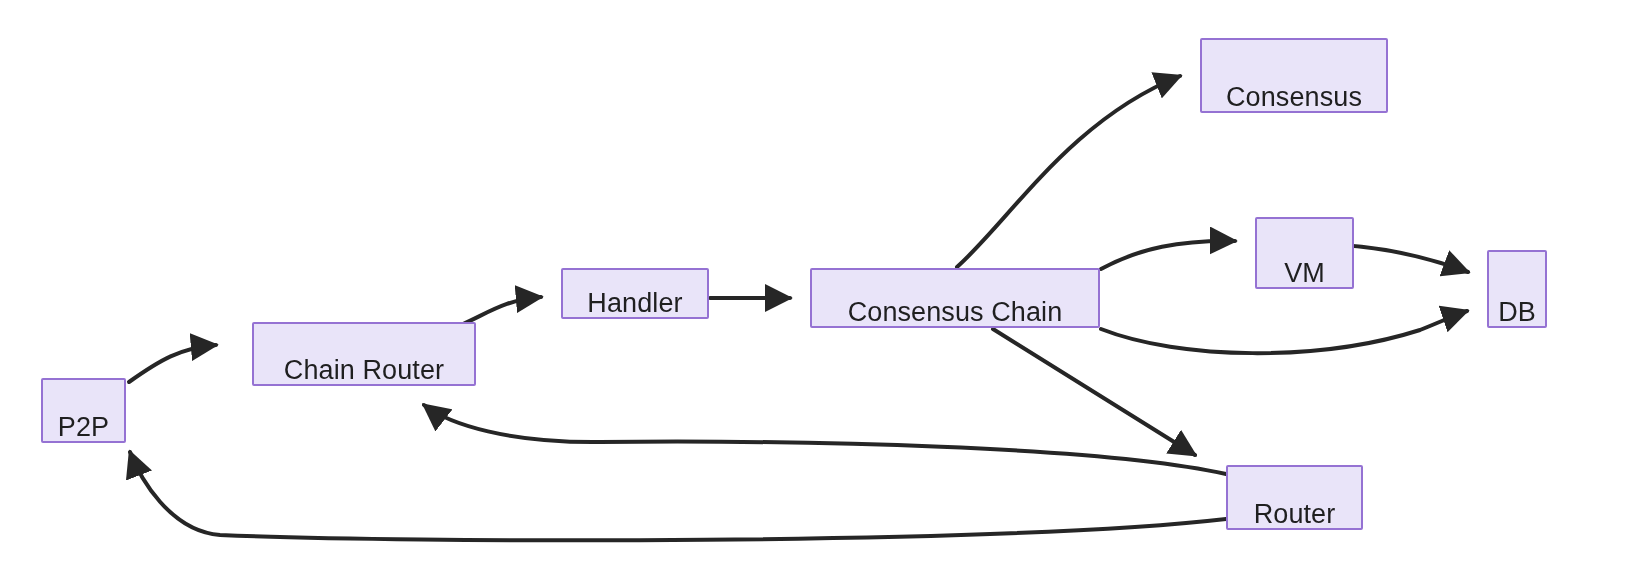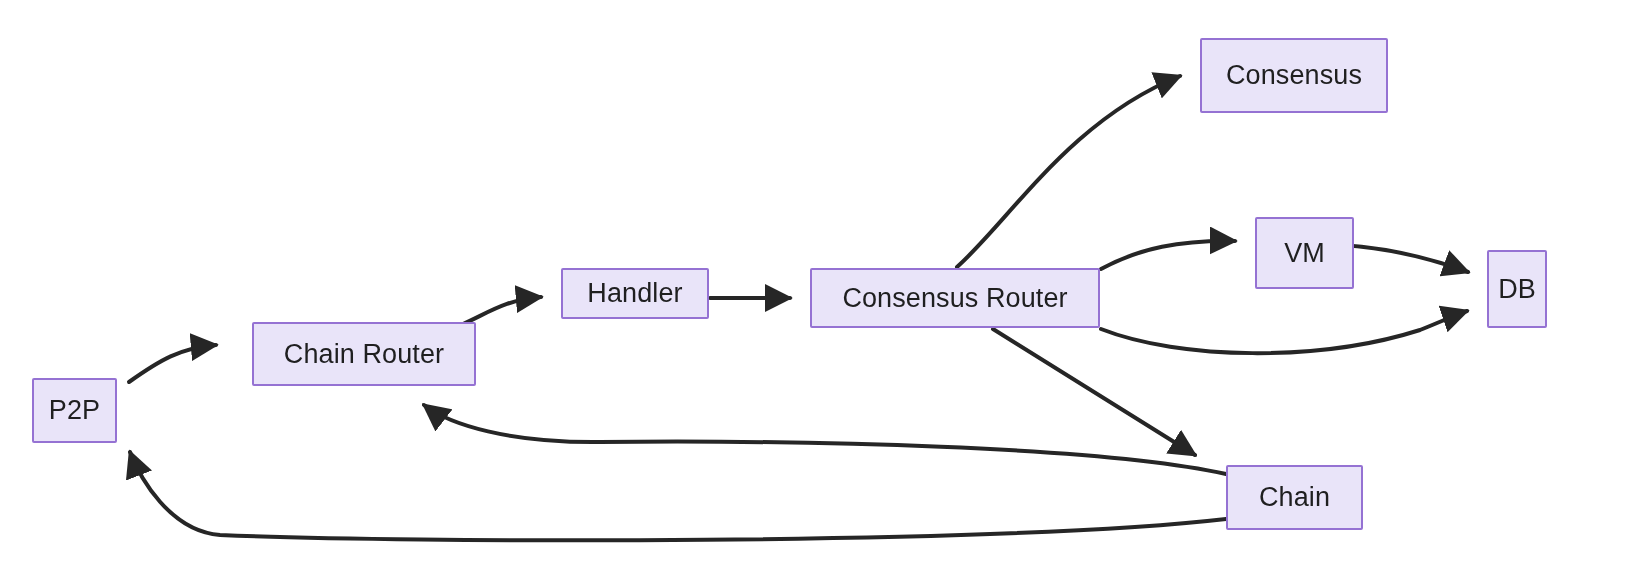--- a/index.html
+++ b/index.html
@@ -23,21 +23,21 @@
     height: 586px;
     pointer-events: none;
   }
   .node {
     position: absolute;
     box-sizing: border-box;
     background: #e9e4f9;
     border: 2px solid #9572d3;
     border-radius: 2px;
     display: flex;
-    align-items: center;
+    align-items: flex-end;
     justify-content: center;
     color: #1f1f20;
     font-size: 27px;
     font-family: "Liberation Sans", sans-serif;
     letter-spacing: 0.1px;
     white-space: nowrap;
     z-index: 2;
   }
   .node-label {
     display: block;
@@ -73,45 +73,45 @@
       <path d="M 993 329 L 1195 455" marker-end="url(#arrow)"></path>
 
       <path d="M 1341 245 C 1390 248, 1430 258, 1468 272" marker-end="url(#arrow)"></path>
 
       <path d="M 1226 474 C 1100 446, 800 440, 600 442 C 510 443, 450 425, 424 405" marker-end="url(#arrow)"></path>
 
       <path d="M 1226 519 C 1000 545, 400 543, 220 535 C 170 531, 140 478, 130 452" marker-end="url(#arrow)"></path>
     </g>
   </svg>
 
-  <div class="node" style="left:32px; top:378px; width:85px; height:65px;">
+  <div class="node" style="left:41px; top:378px; width:85px; height:65px;">
     <span class="node-label">P2P</span>
   </div>
 
   <div class="node" style="left:252px; top:322px; width:224px; height:64px;">
     <span class="node-label">Chain Router</span>
   </div>
 
   <div class="node" style="left:561px; top:268px; width:148px; height:51px;">
     <span class="node-label">Handler</span>
   </div>
 
   <div class="node" style="left:810px; top:268px; width:290px; height:60px;">
-    <span class="node-label">Consensus Router</span>
+    <span class="node-label">Consensus Chain</span>
   </div>
 
   <div class="node" style="left:1200px; top:38px; width:188px; height:75px;">
     <span class="node-label">Consensus</span>
   </div>
 
   <div class="node" style="left:1255px; top:217px; width:99px; height:72px;">
     <span class="node-label">VM</span>
   </div>
 
   <div class="node" style="left:1487px; top:250px; width:60px; height:78px;">
     <span class="node-label">DB</span>
   </div>
 
   <div class="node" style="left:1226px; top:465px; width:137px; height:65px;">
-    <span class="node-label">Chain</span>
+    <span class="node-label">Router</span>
   </div>
 
 </div>
 
 </body></html>

